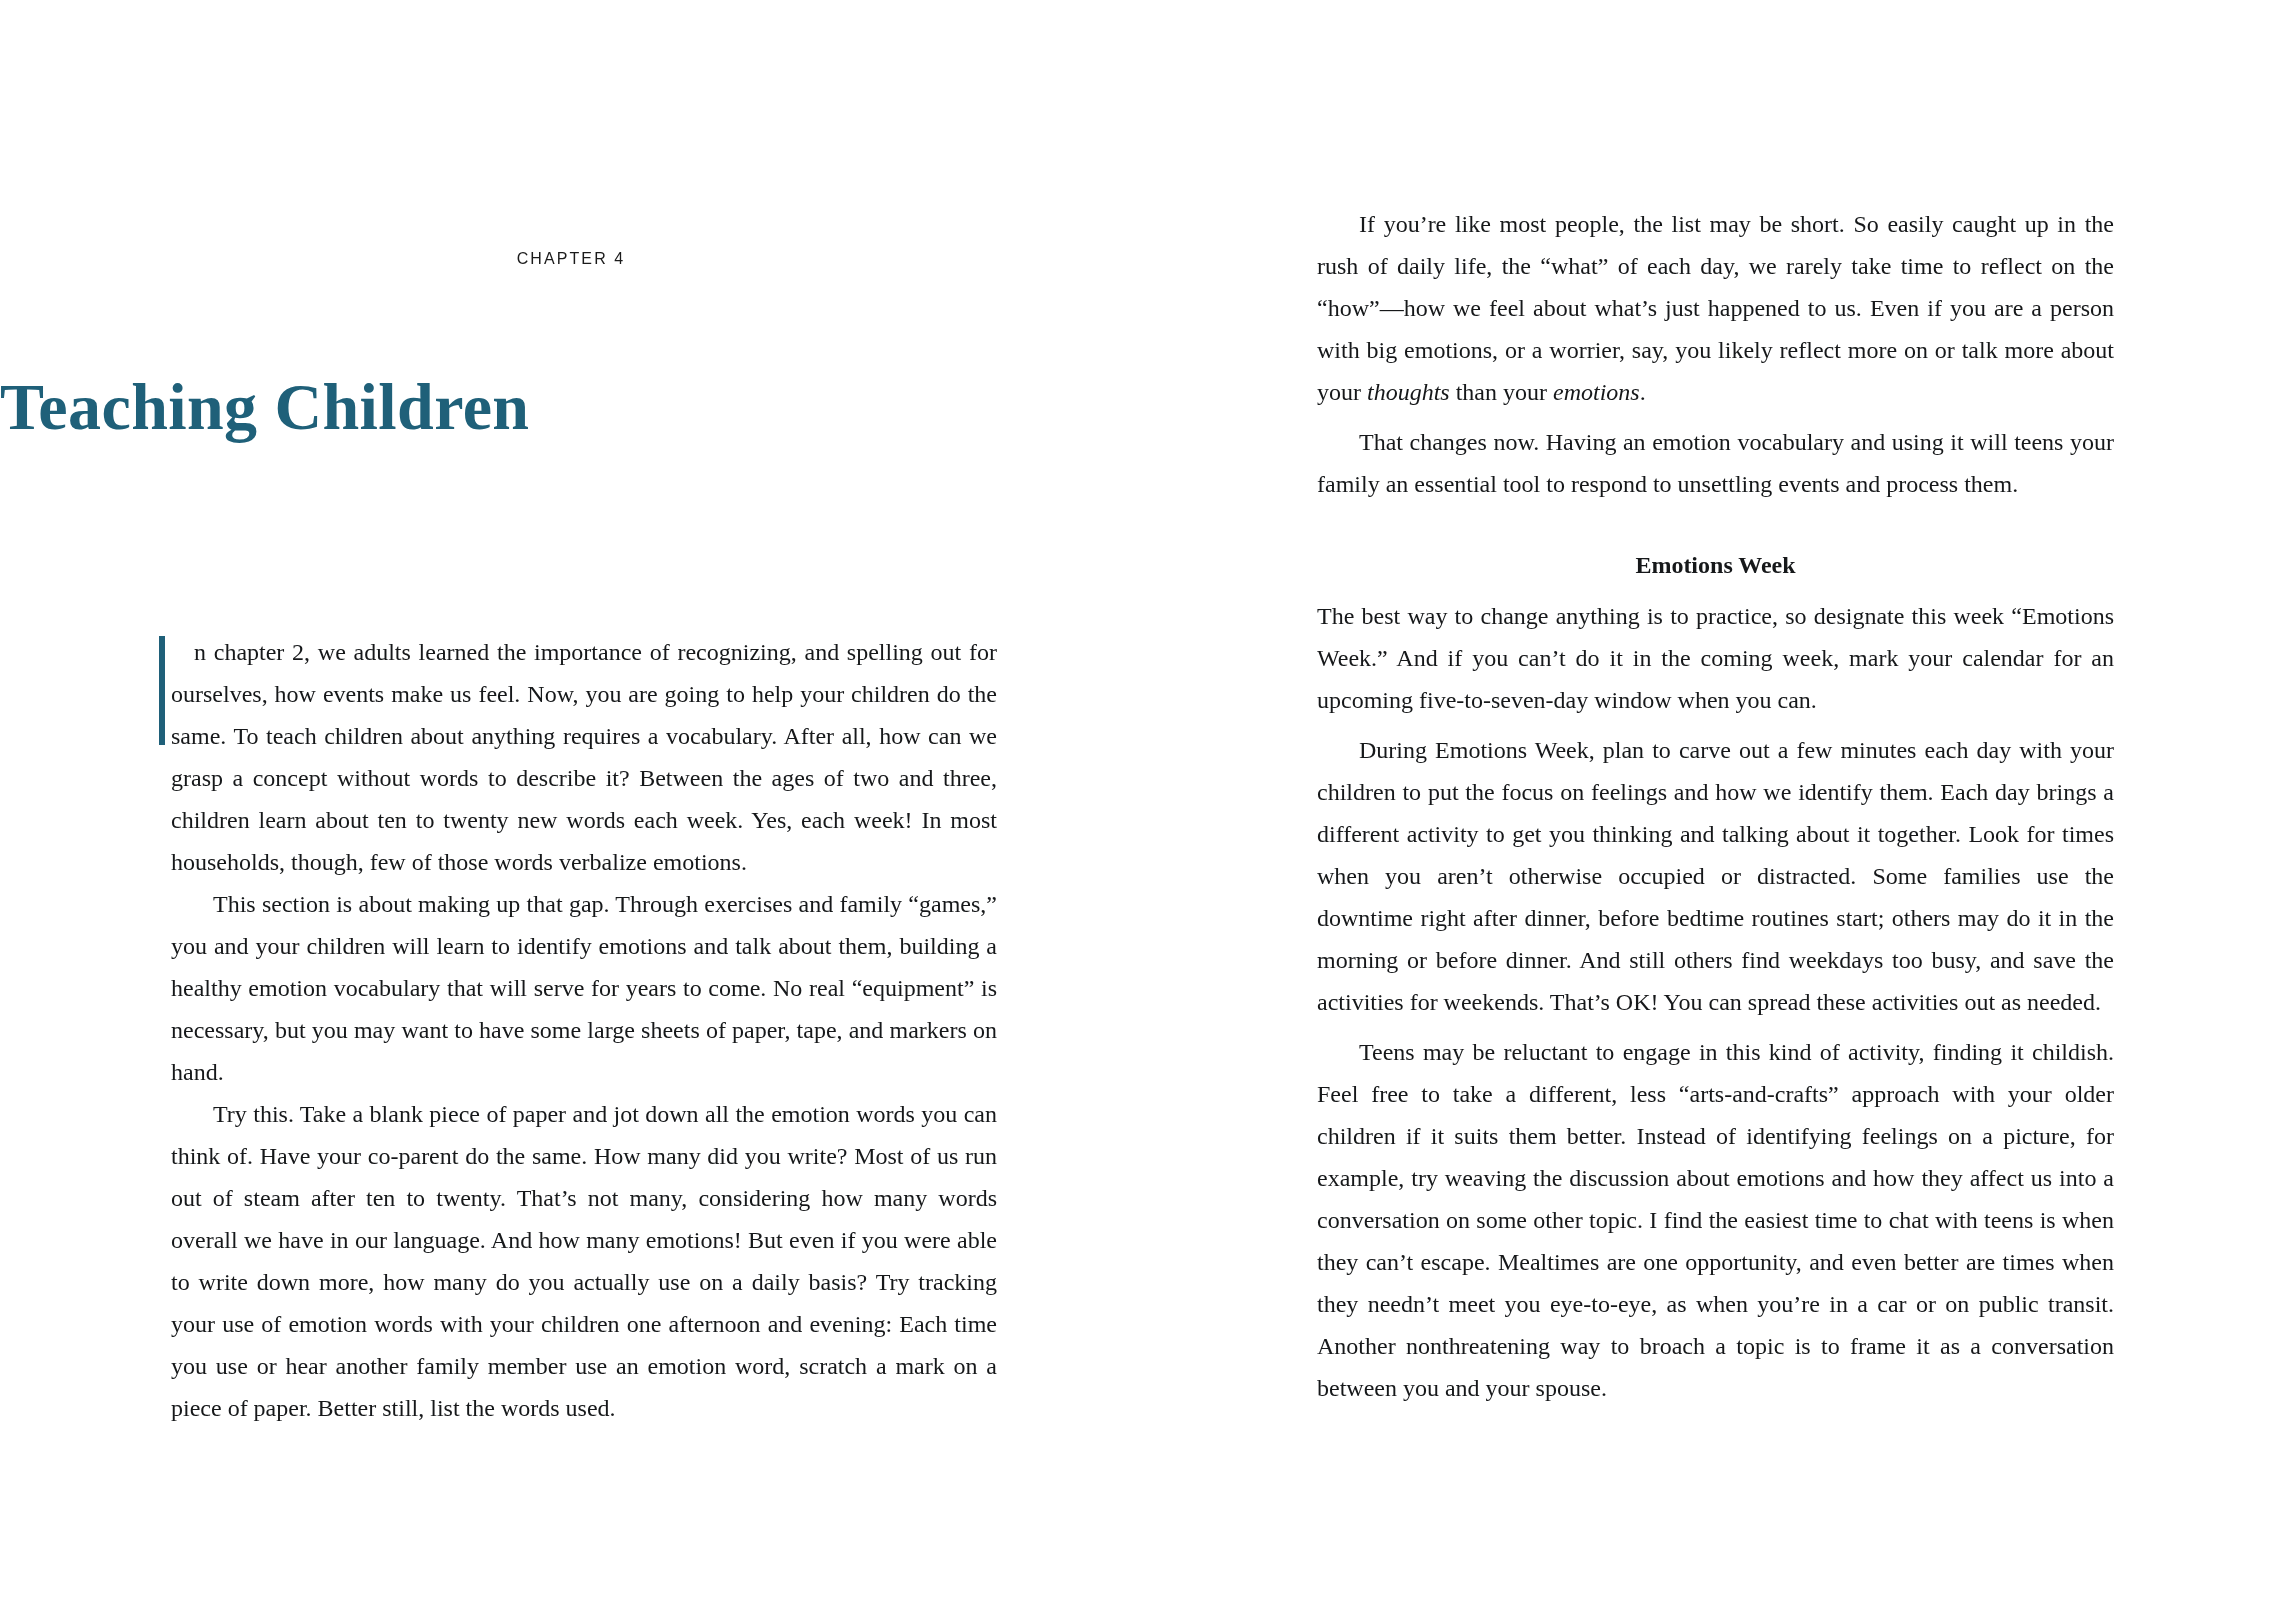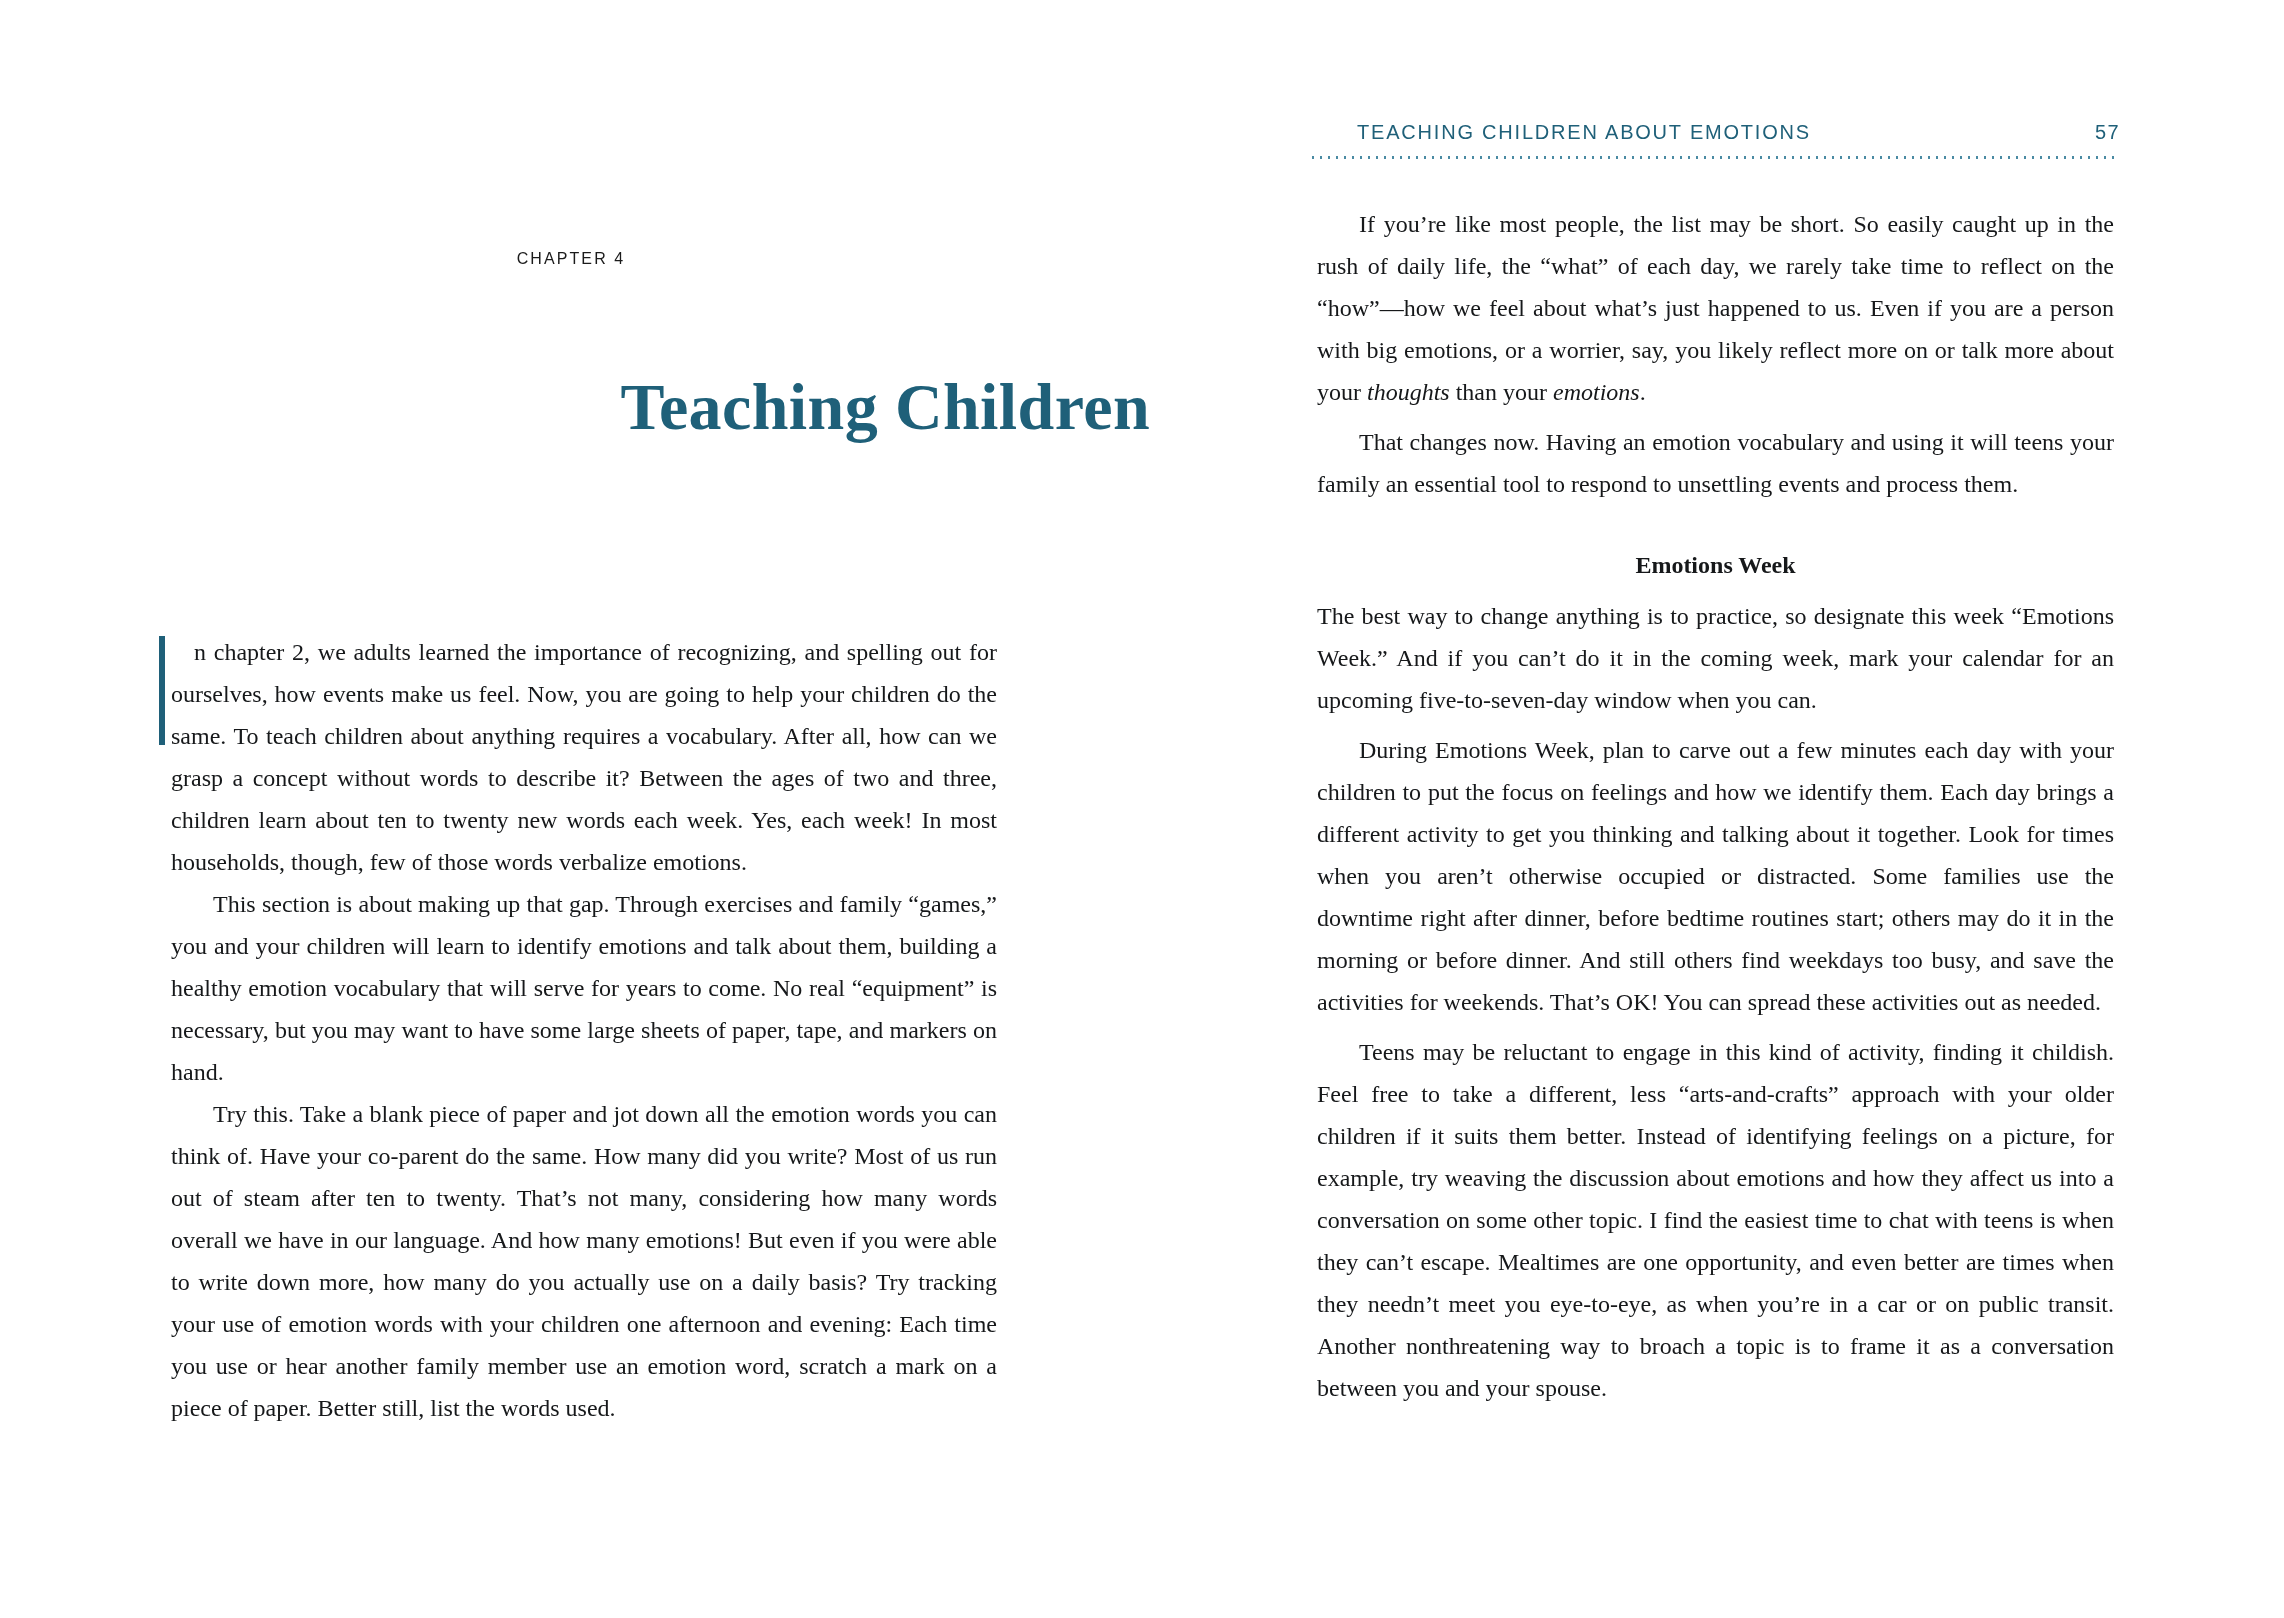--- a/index.html
+++ b/index.html
@@ -38,23 +38,23 @@
     width: 1142px;
     text-align: center;
     font-family: "Liberation Sans", sans-serif;
     font-size: 16px;
     letter-spacing: 2.1px;
     color: #1b1b1b;
   }
   .chapter-title {
     position: absolute;
     top: 369px;
-    left: 8px;
+    left: 0;
     width: 1142px;
-    text-align: right;
+    text-align: left;
     font-family: "Liberation Serif", serif;
     font-weight: bold;
     font-size: 66px;
     line-height: 1.15;
     color: #1f6079;
     letter-spacing: 0.4px;
   }
   .chapter-title .line2 {
     display: block;
   }
@@ -171,25 +171,20 @@
         <span class="drop-rule"></span>
         <span style="display: block; text-indent: 23px;">n chapter 2, we adults learned the importance of recognizing, and spelling out for ourselves, how events make us feel. Now, you are going to help your children do the same. To teach children about anything requires a vocabulary. After all, how can we grasp a concept without words to describe it? Between the ages of two and three, children learn about ten to twenty new words each week. Yes, each week! In most households, though, few of those words verbalize emotions.</span>
       </p>
       <p>This section is about making up that gap. Through exercises and family “games,” you and your children will learn to identify emotions and talk about them, building a healthy emotion vocabulary that will serve for years to come. No real “equipment” is necessary, but you may want to have some large sheets of paper, tape, and markers on hand.</p>
       <p>Try this. Take a blank piece of paper and jot down all the emotion words you can think of. Have your co-parent do the same. How many did you write? Most of us run out of steam after ten to twenty. That’s not many, considering how many words overall we have in our language. And how many emotions! But even if you were able to write down more, how many do you actually use on a daily basis? Try tracking your use of emotion words with your children one afternoon and evening: Each time you use or hear another family member use an emotion word, scratch a mark on a piece of paper. Better still, list the words used.</p>
     </div>
   </div>
 
   <div class="page page-right">
 
-    <div class="running-head">
-      <div class="rh-title">TEACHING CHILDREN ABOUT EMOTIONS</div>
-      <div class="rh-page">57</div>
-      <div class="rh-rule"></div>
-    </div>
 
     <div class="right-body">
       <p class="indent">If you’re like most people, the list may be short. So easily caught up in the rush of daily life, the “what” of each day, we rarely take time to reflect on the “how”—how we feel about what’s just happened to us. Even if you are a person with big emotions, or a worrier, say, you likely reflect more on or talk more about your <em>thoughts</em> than your <em>emotions</em>.</p>
       <p class="indent">That changes now. Having an emotion vocabulary and using it will teens your family an essential tool to respond to unsettling events and process them.</p>
 
       <p class="section-head">Emotions Week</p>
 
       <p>The best way to change anything is to practice, so designate this week “Emotions Week.” And if you can’t do it in the coming week, mark your calendar for an upcoming five-to-seven-day window when you can.</p>
       <p class="indent">During Emotions Week, plan to carve out a few minutes each day with your children to put the focus on feelings and how we identify them. Each day brings a different activity to get you thinking and talking about it together. Look for times when you aren’t otherwise occupied or distracted. Some families use the downtime right after dinner, before bedtime routines start; others may do it in the morning or before dinner. And still others find weekdays too busy, and save the activities for weekends. That’s OK! You can spread these activities out as needed.</p>
       <p class="indent">Teens may be reluctant to engage in this kind of activity, finding it childish. Feel free to take a different, less “arts-and-crafts” approach with your older children if it suits them better. Instead of identifying feelings on a picture, for example, try weaving the discussion about emotions and how they affect us into a conversation on some other topic. I find the easiest time to chat with teens is when they can’t escape. Mealtimes are one opportunity, and even better are times when they needn’t meet you eye-to-eye, as when you’re in a car or on public transit. Another nonthreatening way to broach a topic is to frame it as a conversation between you and your spouse.</p>

